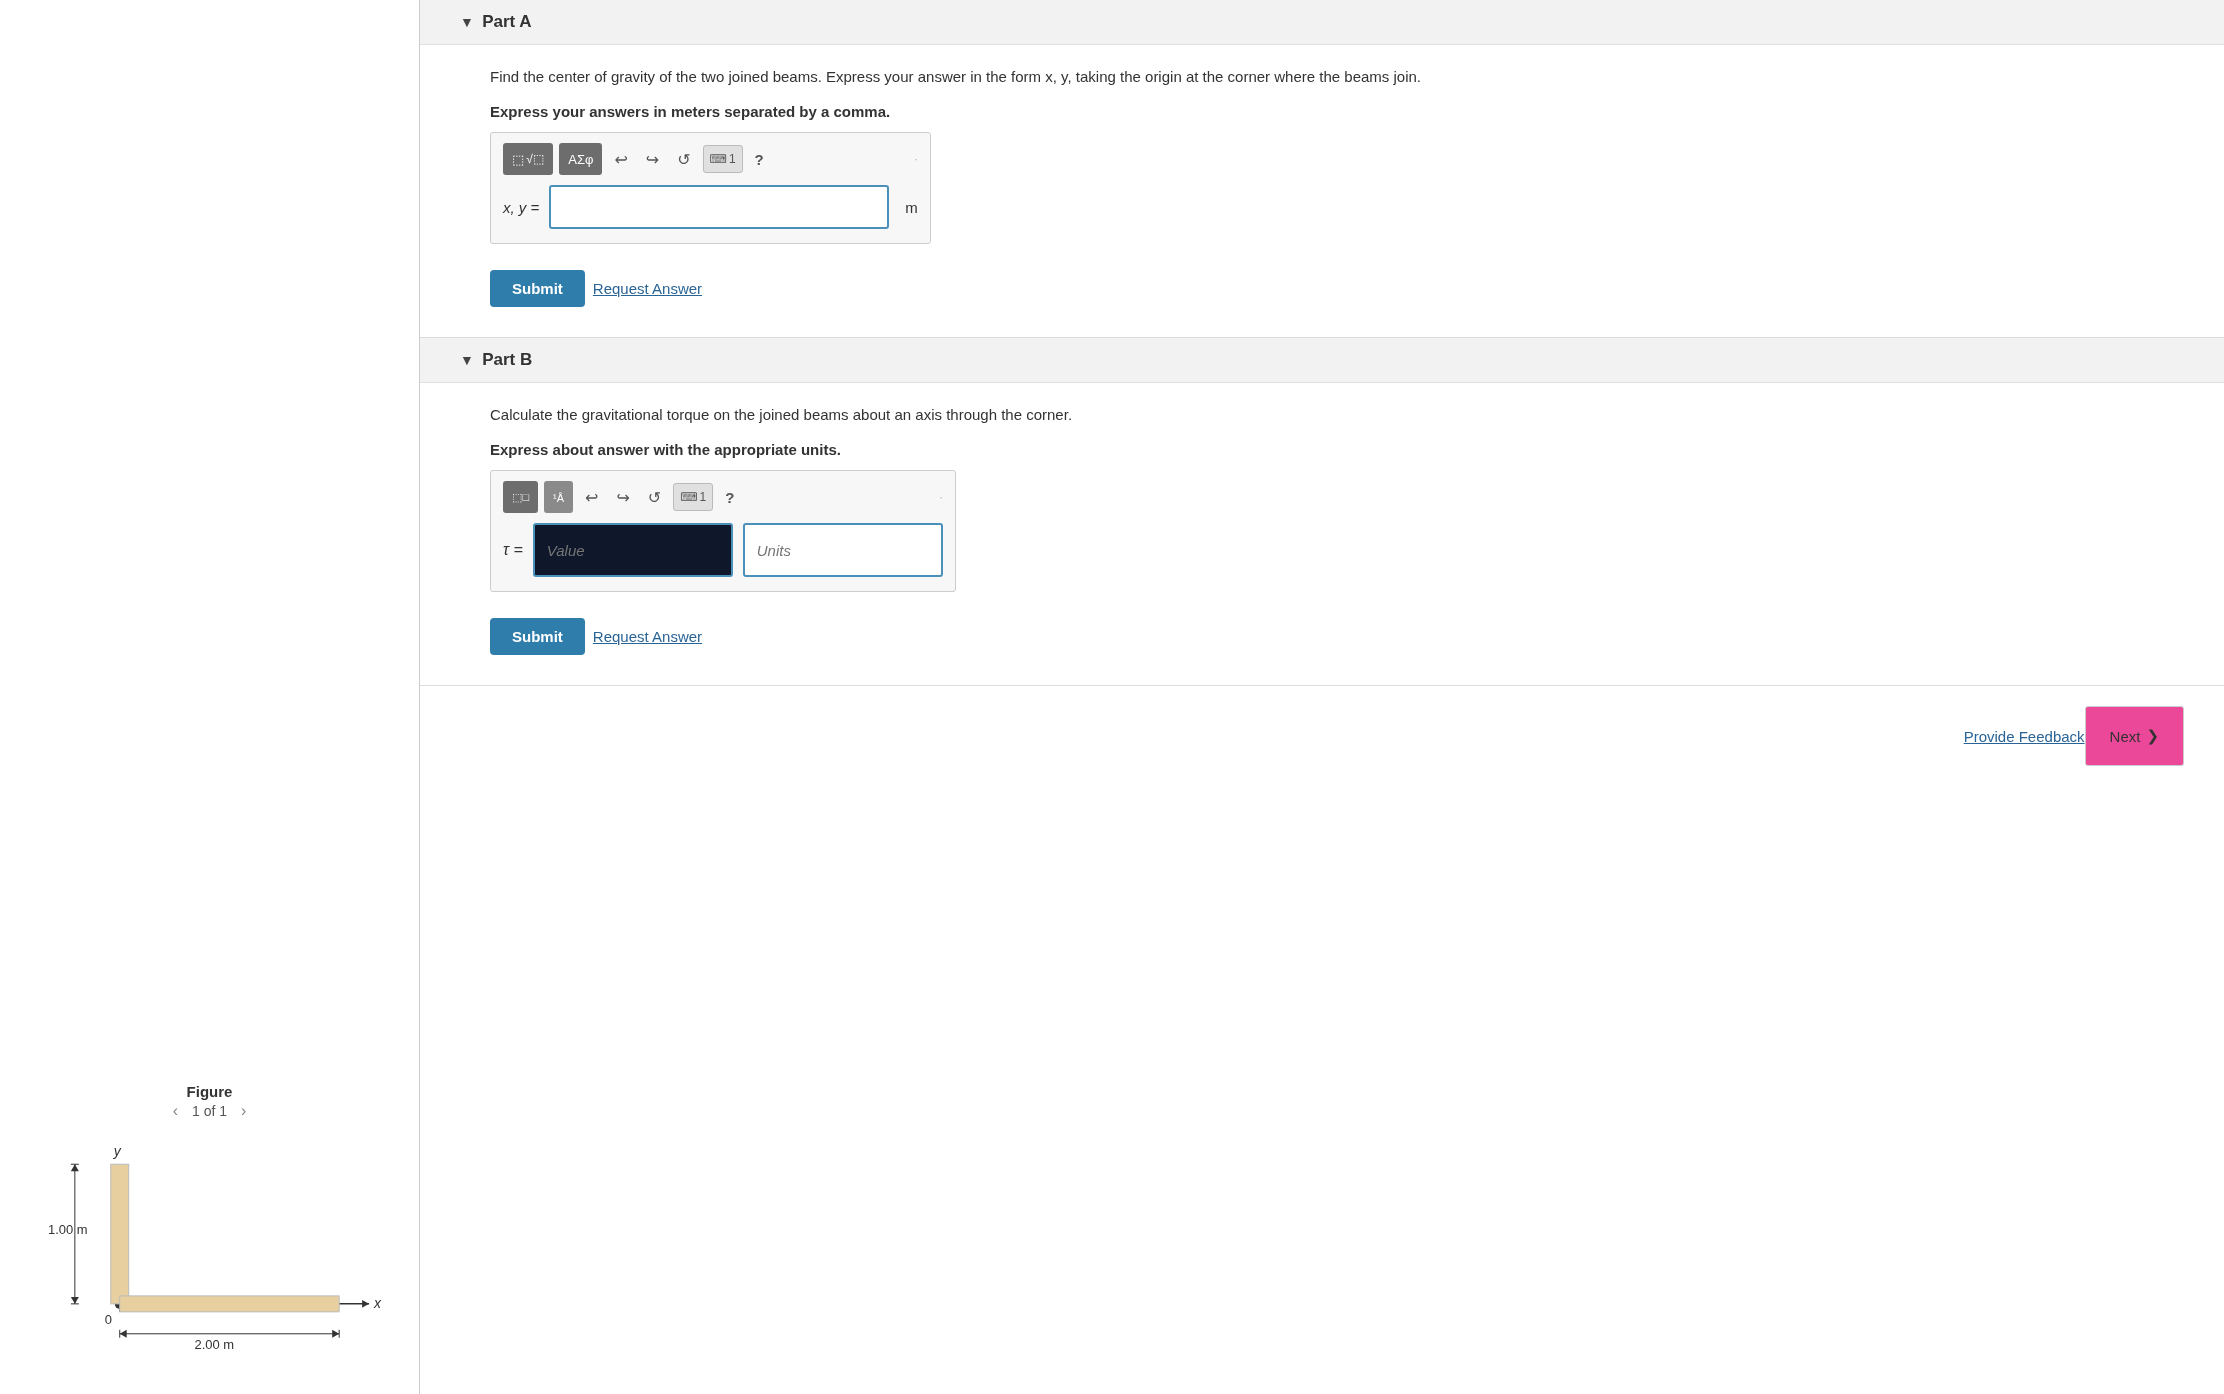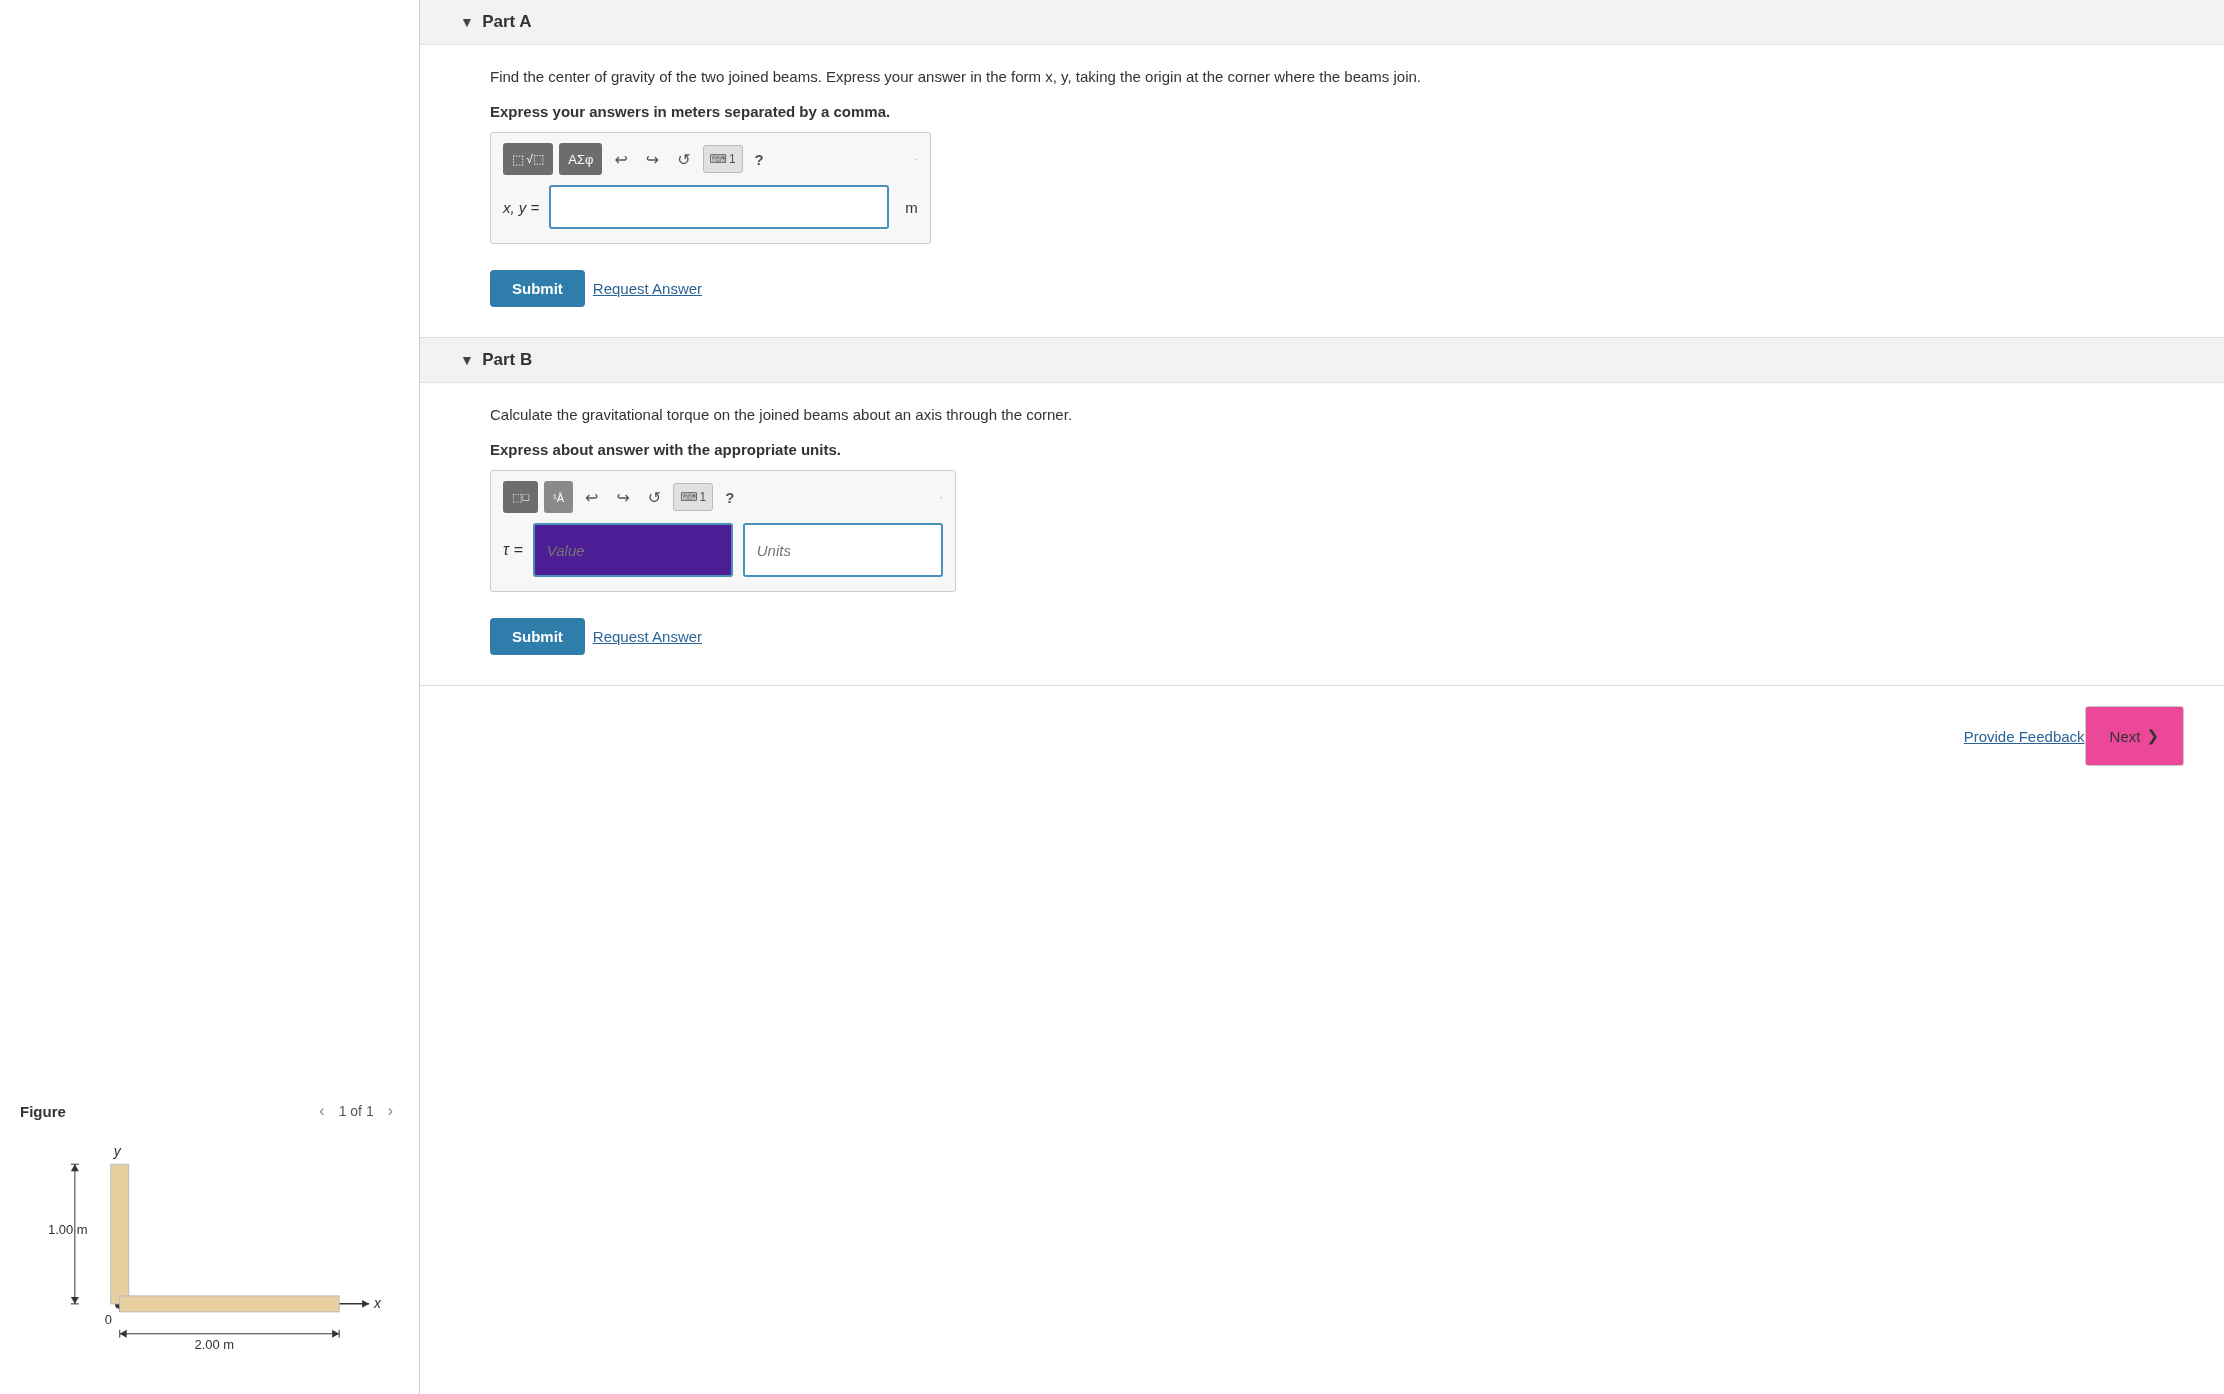--- a/index.html
+++ b/index.html
@@ -39,22 +39,23 @@
     }
 
     .figure-section {
       margin-top: auto;
       padding-top: 20px;
     }
 
     .figure-header {
       display: flex;
       align-items: center;
-      justify-content: space-between;
+      justify-content: flex-start;
       margin-bottom: 12px;
+      flex-direction: column;
     }
 
     .figure-title {
       font-weight: bold;
       font-size: 15px;
     }
 
     .figure-nav {
       display: flex;
       align-items: center;
@@ -233,21 +234,21 @@
     .answer-input-value {
       border: 2px solid #4a90b8;
       border-radius: 3px;
       padding: 8px 12px;
       font-size: 15px;
       font-style: italic;
       color: #888;
       width: 200px;
       height: 54px;
       outline: none;
-      background: #4c1d95;
+      background: #0f172a;
     }
 
     .answer-input-units {
       border: 2px solid #4a90b8;
       border-radius: 3px;
       padding: 8px 12px;
       font-size: 15px;
       font-style: italic;
       color: #888;
       width: 200px;

